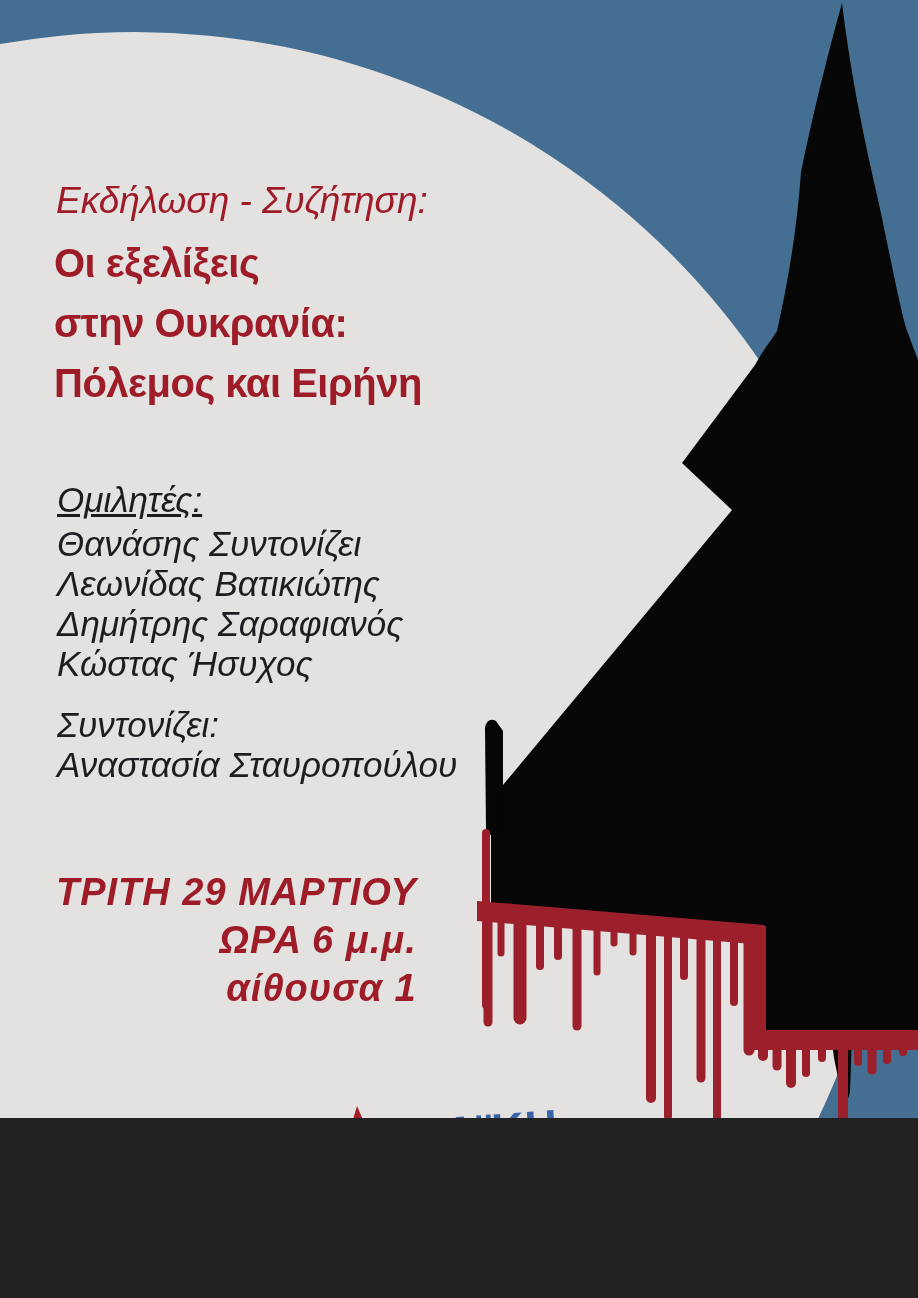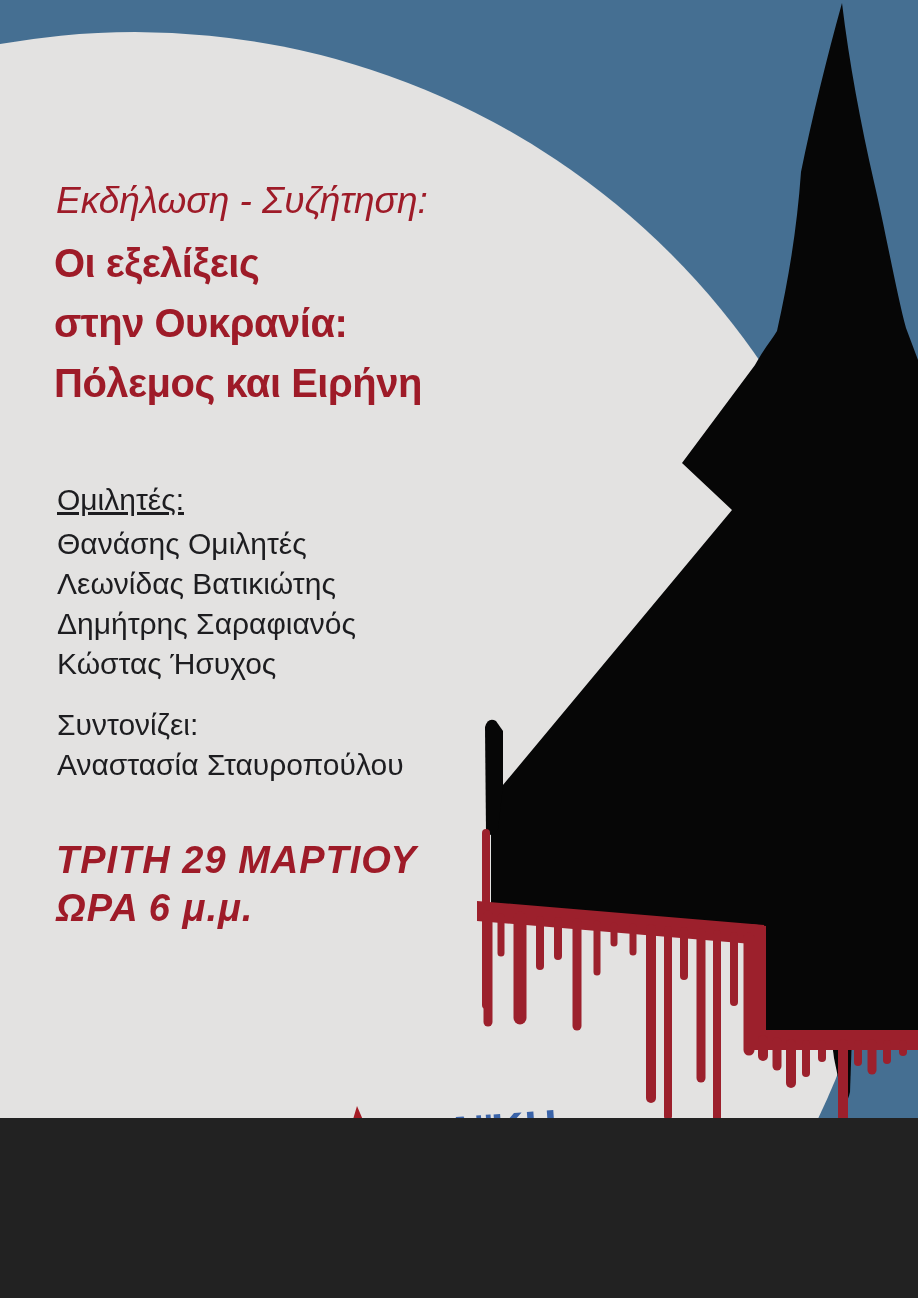--- a/index.html
+++ b/index.html
@@ -20,28 +20,28 @@
   .txt{position:absolute;z-index:3;}
   .event-label{
     left:56px;top:180px;font-size:37px;font-style:italic;
     color:var(--accent-red,#9E1B28);
   }
   .title-block{
     left:54px;top:233px;font-size:40px;font-weight:bold;line-height:60px;
     color:var(--accent-red,#9E1B28);letter-spacing:-0.5px;
   }
   .speakers-block{
-    left:57px;top:480px;font-size:30px;
+    left:57px;top:480px;font-size:35px;font-style:italic;
     color:var(--text-dark,#1D1D20);line-height:40px;
   }
   .speakers-heading{text-decoration:underline;margin-bottom:4px;}
   .moderator-heading{margin-top:21px;}
   .details-block{
-    left:56px;top:836px;font-size:38px;font-weight:bold;font-style:italic;
-    color:var(--accent-red,#9E1B28);line-height:48px;letter-spacing:1px;
+    left:56px;top:868px;font-size:38px;font-weight:bold;font-style:italic;
+    color:var(--accent-red,#9E1B28);line-height:48px;letter-spacing:1px;text-align:right;
   }
   .logo-text{
     z-index:4;font-weight:bold;color:var(--logo-blue,#3A63A8);
     letter-spacing:1px;font-size:45px;transform-origin:left top;
   }
   .logo-line1{left:412px;top:1110px;transform:rotate(-4deg);}
   .logo-line2{left:405px;top:1151px;transform:rotate(-3deg);}
 </style>
 </head>
 <body>
@@ -118,29 +118,30 @@
   <div class="txt event-label">Εκδήλωση - Συζήτηση:</div>
 
   <div class="txt title-block">
     <div>Οι εξελίξεις</div>
     <div>στην Ουκρανία:</div>
     <div>Πόλεμος και Ειρήνη</div>
   </div>
 
   <div class="txt speakers-block">
     <div class="speakers-heading">Ομιλητές:</div>
-    <div>Θανάσης Ομιλητές</div>
+    <div>Θανάσης Συντονίζει</div>
     <div>Λεωνίδας Βατικιώτης</div>
     <div>Δημήτρης Σαραφιανός</div>
     <div>Κώστας Ήσυχος</div>
     <div class="moderator-heading">Συντονίζει:</div>
     <div>Αναστασία Σταυροπούλου</div>
   </div>
 
   <div class="txt details-block">
     <div>ΤΡΙΤΗ 29 ΜΑΡΤΙΟΥ</div>
     <div>ΩΡΑ 6 μ.μ.</div>
+    <div>αίθουσα 1</div>
   </div>
 
   <div class="txt logo-text logo-line1">ΛΑϊΚΗ</div>
   <div class="txt logo-text logo-line2">ΕΝΟΤΗΤΑ</div>
 
 </div>
 
 </body></html>

